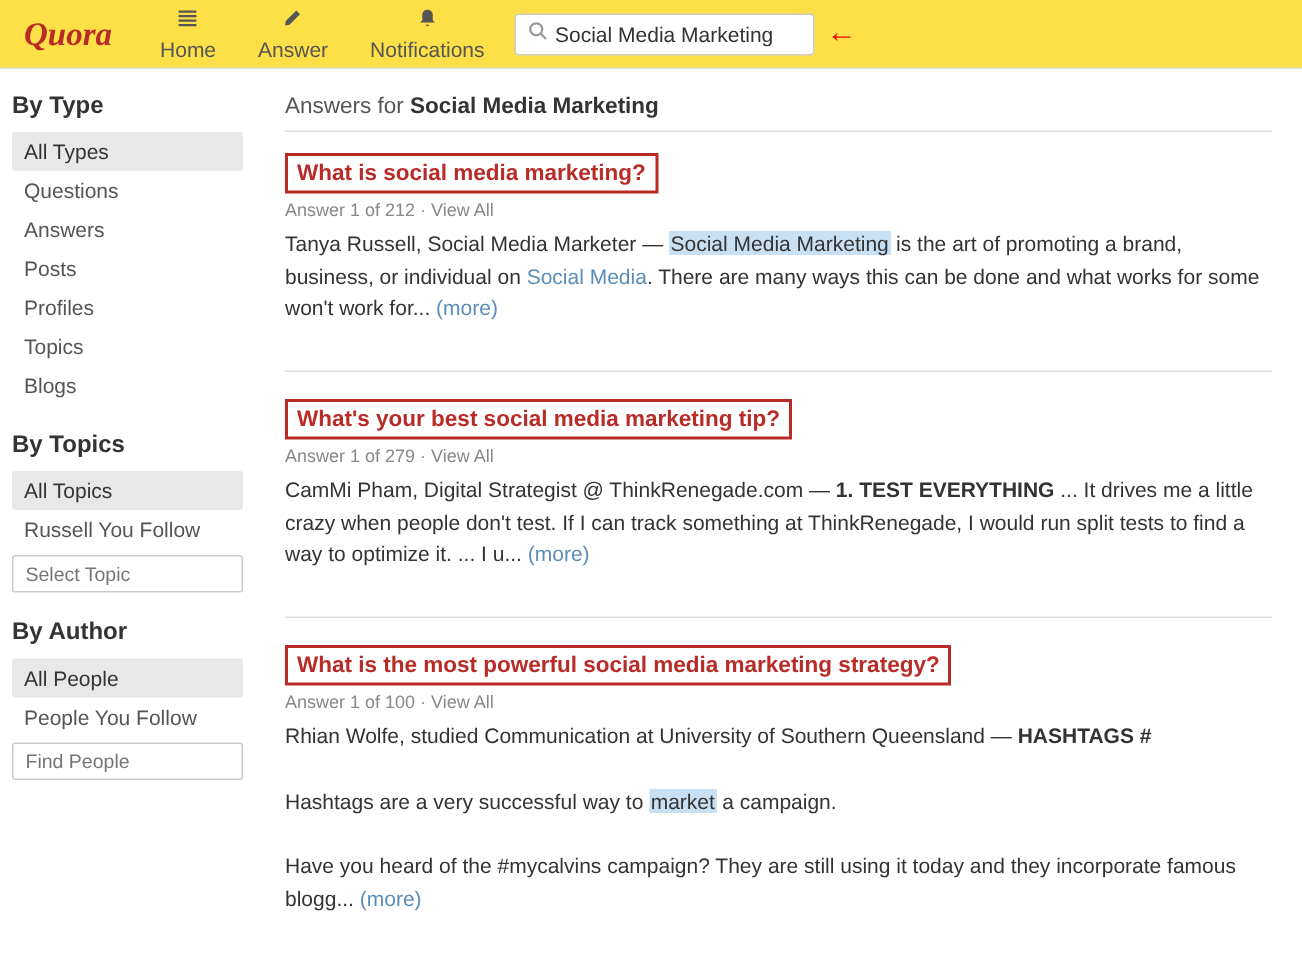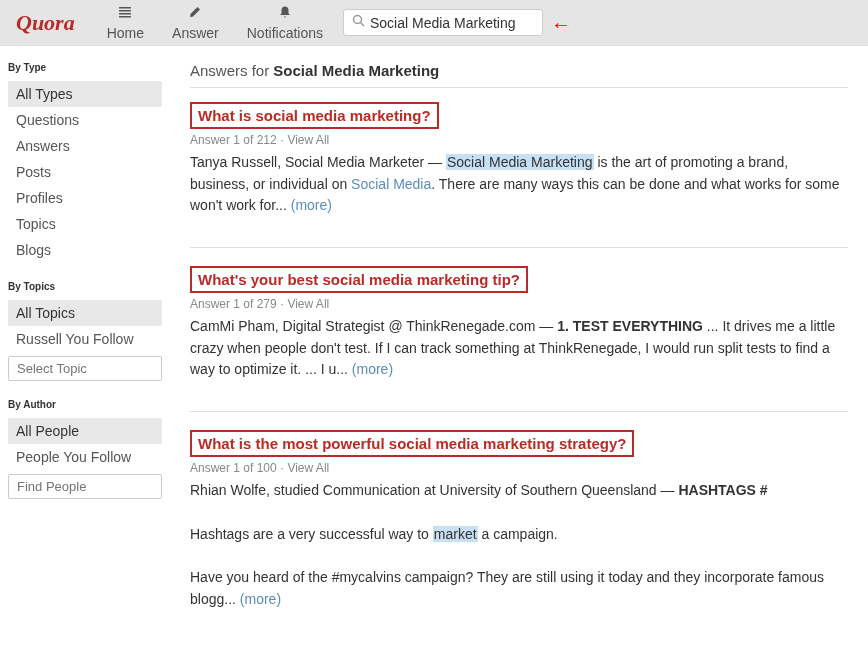--- a/index.html
+++ b/index.html
@@ -5,21 +5,21 @@
     * { box-sizing: border-box; margin: 0; padding: 0; }
     body { font-family: Georgia, 'Times New Roman', serif; font-size: 14px; color: #333; background: #fff; }
 
     
     .header {
       display: flex;
       align-items: center;
       padding: 0 16px;
       height: 46px;
       border-bottom: 1px solid #ddd;
-      background: #e5e5e5;
+      background: #fde047;
     }
     .logo {
       color: #b92b27;
       font-size: 22px;
       font-weight: bold;
       font-family: Georgia, serif;
       font-style: italic;
       margin-right: 20px;
     }
     .nav-items {
@@ -88,21 +88,21 @@
       min-width: 170px;
       padding: 16px 8px;
       font-family: Arial, sans-serif;
       font-size: 14px;
     }
     .sidebar-section-title {
       font-weight: bold;
       color: #333;
       margin-bottom: 8px;
       margin-top: 18px;
-      font-size: 10px;
+      font-size: 16px;
     }
     .sidebar-section-title:first-child { margin-top: 0; }
     .sidebar-item {
       display: block;
       padding: 5px 8px;
       cursor: pointer;
       color: #555;
       border-radius: 2px;
     }
     .sidebar-item.active {

